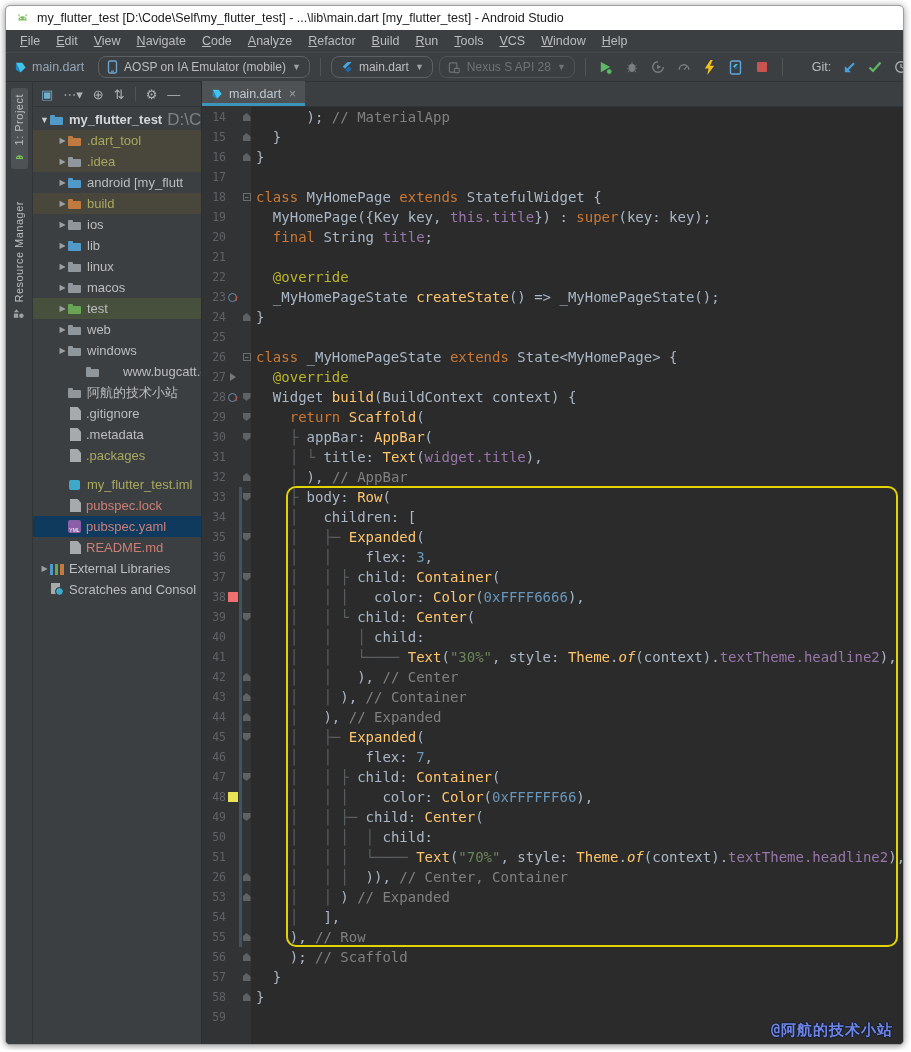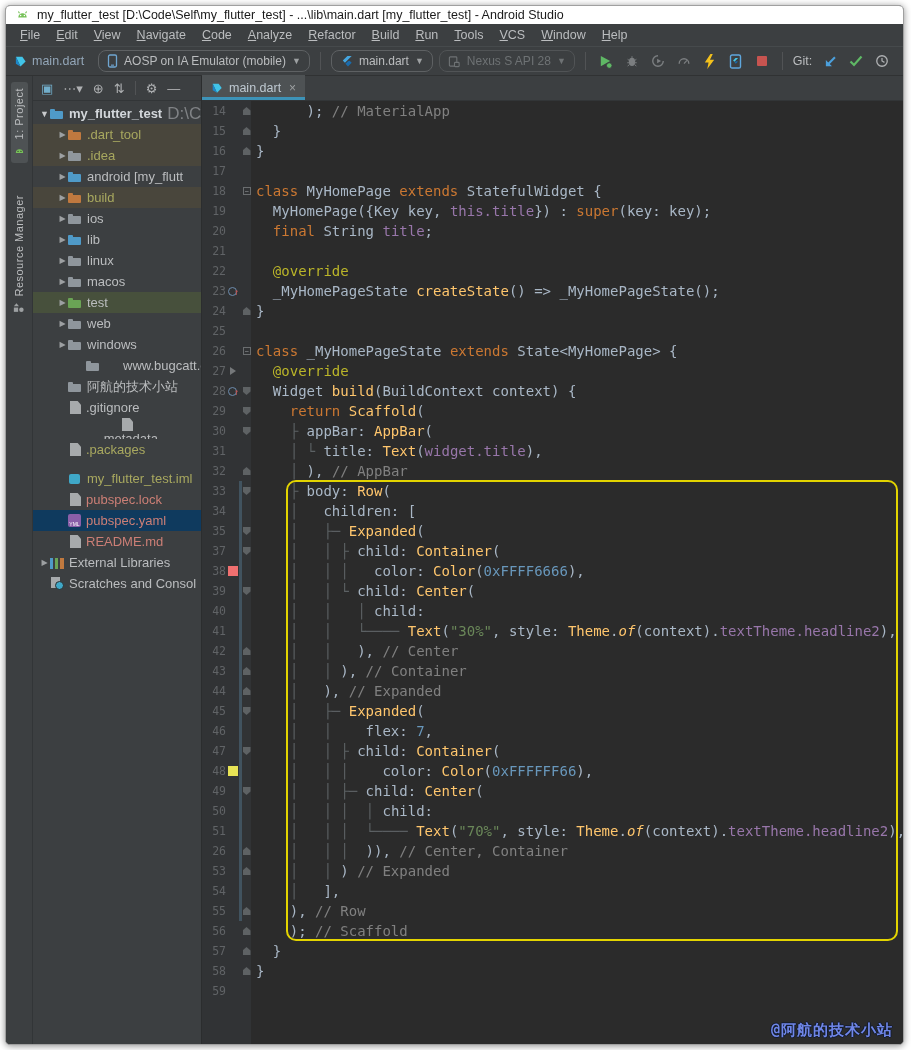--- a/index.html
+++ b/index.html
@@ -1,37 +1,37 @@
 <!DOCTYPE html>
 <html><head>
 <meta charset="utf-8">
 <style>
   html,body{margin:0;padding:0;background:#ffffff;font-family:"Liberation Sans",sans-serif;}
   *{box-sizing:border-box;}
   .frame{width:899px;height:1040px;margin:5px;border:1px solid #a0a0a0;border-radius:5px;
          box-shadow:0 1px 7px rgba(0,0,0,.45);overflow:hidden;display:flex;flex-direction:column;background:#3c3f41;}
   
-  .titlebar{height:18px;background:#ffffff;display:flex;align-items:center;gap:7px;padding:1px 9px;flex:none;}
+  .titlebar{height:24px;background:#ffffff;display:flex;align-items:center;gap:7px;padding:1px 9px;flex:none;}
   .titlebar .ttl{font-size:12.5px;color:#1a1a1a;white-space:nowrap;overflow:hidden;}
   
   .menubar{height:22px;background:#3c3f41;display:flex;align-items:center;padding-left:6px;flex:none;}
   .menu-item{display:inline-block;color:#bbbdbf;font-size:12.5px;padding:2px 8px;cursor:default;}
   .menu-item::first-letter{text-decoration:underline;}
   
   .toolbar{height:30px;background:#3c3f41;border-top:1px solid #464a4c;border-bottom:1px solid #303233;
            display:flex;align-items:center;padding:0 8px;gap:6px;flex:none;}
   .crumb{display:flex;align-items:center;gap:5px;font-size:12.5px;color:#93a6b8;margin-right:8px;}
   .tb-box{display:flex;align-items:center;gap:6px;height:22px;border:1px solid #5e6163;border-radius:8px;
           padding:0 8px;font-size:12px;color:#bbbdbf;white-space:nowrap;}
   .tb-box.disabled{color:#6e7274;border-color:#515456;}
   .caret{font-size:9px;color:#9da0a2;}
   .tb-box.disabled .caret{color:#6e7274;}
   .sep{width:1px;height:18px;background:#515355;margin:0 4px;flex:none;}
   .tbtn{width:20px;height:20px;display:flex;align-items:center;justify-content:center;flex:none;}
-  .gitlabel{font-size:12.5px;color:#bbbdbf;margin:0 2px 0 0;}
+  .gitlabel{font-size:12.5px;color:#bbbdbf;margin:0 2px 0 19px;}
   
   .main{flex:1;display:flex;min-height:0;}
   .stripe{width:27px;background:#3c3f41;border-right:1px solid #323537;display:flex;flex-direction:column;align-items:center;padding-top:6px;gap:26px;flex:none;}
   .vtab{display:flex;flex-direction:column;align-items:center;gap:5px;padding:6px 2px;border-radius:3px;}
   .vtab.active{background:#4e5254;}
   .vlabel{writing-mode:vertical-lr;transform:rotate(180deg);font-size:11px;color:#bbbdbf;letter-spacing:.5px;}
   
   .project{width:169px;background:#3c3f41;border-right:1px solid #2b2d2e;display:flex;flex-direction:column;flex:none;}
   .phead{height:25px;display:flex;align-items:center;gap:10px;padding:0 8px;border-bottom:1px solid #323537;flex:none;}
   .hicon{color:#afb1b3;font-size:13px;line-height:1;}
@@ -321,21 +321,21 @@
           <div class="trow" style="padding-left: 24px; text-align: right;">
             <span class="arr"></span>
             <span class="tico fold f-gr"></span>
             <span>阿航的技术小站</span>
           </div>
           <div class="trow" style="padding-left: 24px;">
             <span class="arr"></span>
             <span class="tico i-doc"></span>
             <span>.gitignore</span>
           </div>
-          <div class="trow" style="padding-left: 24px; flex-direction: column;">
+          <div class="trow" style="padding-left: 24px;">
             <span class="arr"></span>
             <span class="tico i-doc"></span>
             <span>.metadata</span>
           </div>
           <div class="trow" style="padding-left: 24px;">
             <span class="arr"></span>
             <span class="tico i-doc"></span>
             <span class="c-olive">.packages</span>
           </div>
           <div class="trow" style="padding-left: 24px; margin-top: 8px;">
@@ -563,20 +563,27 @@
             <div class="crow">
               <span class="ln">35</span>
               <span class="gi"></span>
               <span class="gc on"></span>
               <span class="gf">
                 <span class="m-down"></span>
               </span>
               <span class="ct"><span class="sg-d">    </span><span class="sg-g">│ </span><span class="sg-d">  </span><span class="sg-g">├─ </span><span class="sg-f">Expanded</span><span class="sg-d">(</span></span>
             </div>
             <div class="crow">
+              <span class="ln">36</span>
+              <span class="gi"></span>
+              <span class="gc on"></span>
+              <span class="gf"></span>
+              <span class="ct"><span class="sg-d">    </span><span class="sg-g">│ </span><span class="sg-d">  </span><span class="sg-g">│ </span><span class="sg-d">   flex: </span><span class="sg-n">3</span><span class="sg-d">,</span></span>
+            </div>
+            <div class="crow">
               <span class="ln">37</span>
               <span class="gi"></span>
               <span class="gc on"></span>
               <span class="gf">
                 <span class="m-down"></span>
               </span>
               <span class="ct"><span class="sg-d">    </span><span class="sg-g">│ </span><span class="sg-d">  </span><span class="sg-g">│ ├ </span><span class="sg-d">child: </span><span class="sg-f">Container</span><span class="sg-d">(</span></span>
             </div>
             <div class="crow">
               <span class="ln">38</span>

